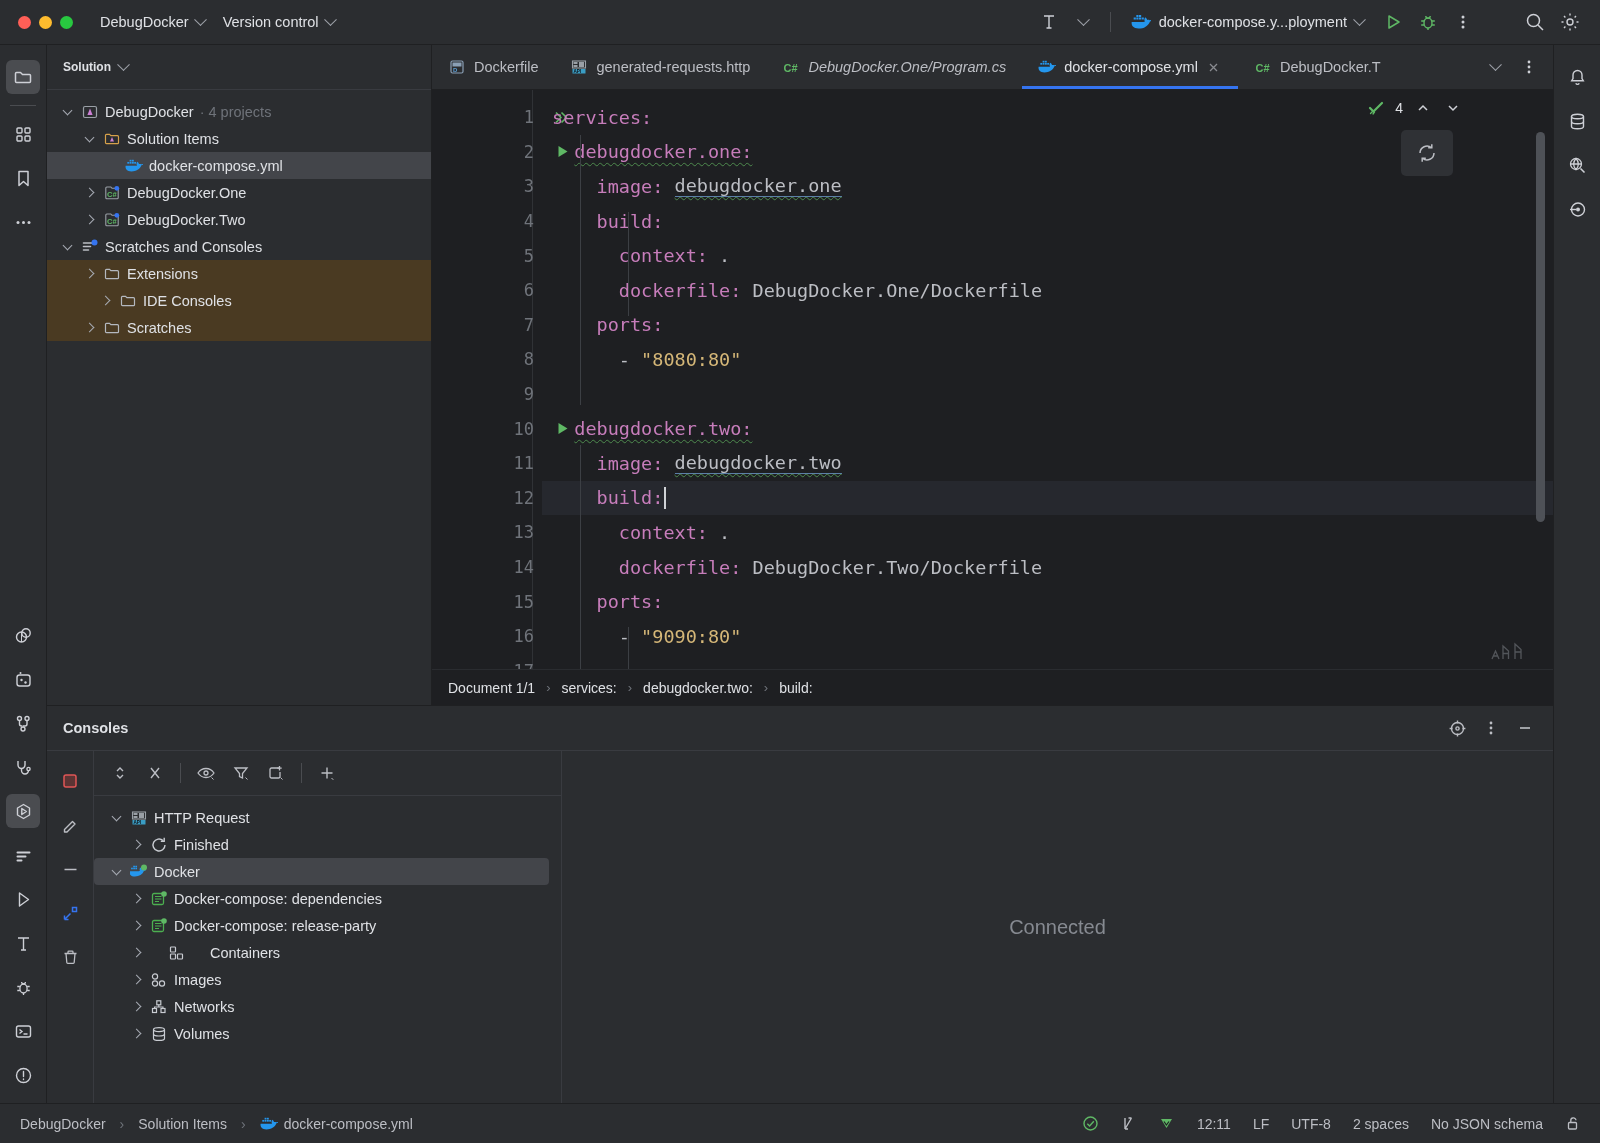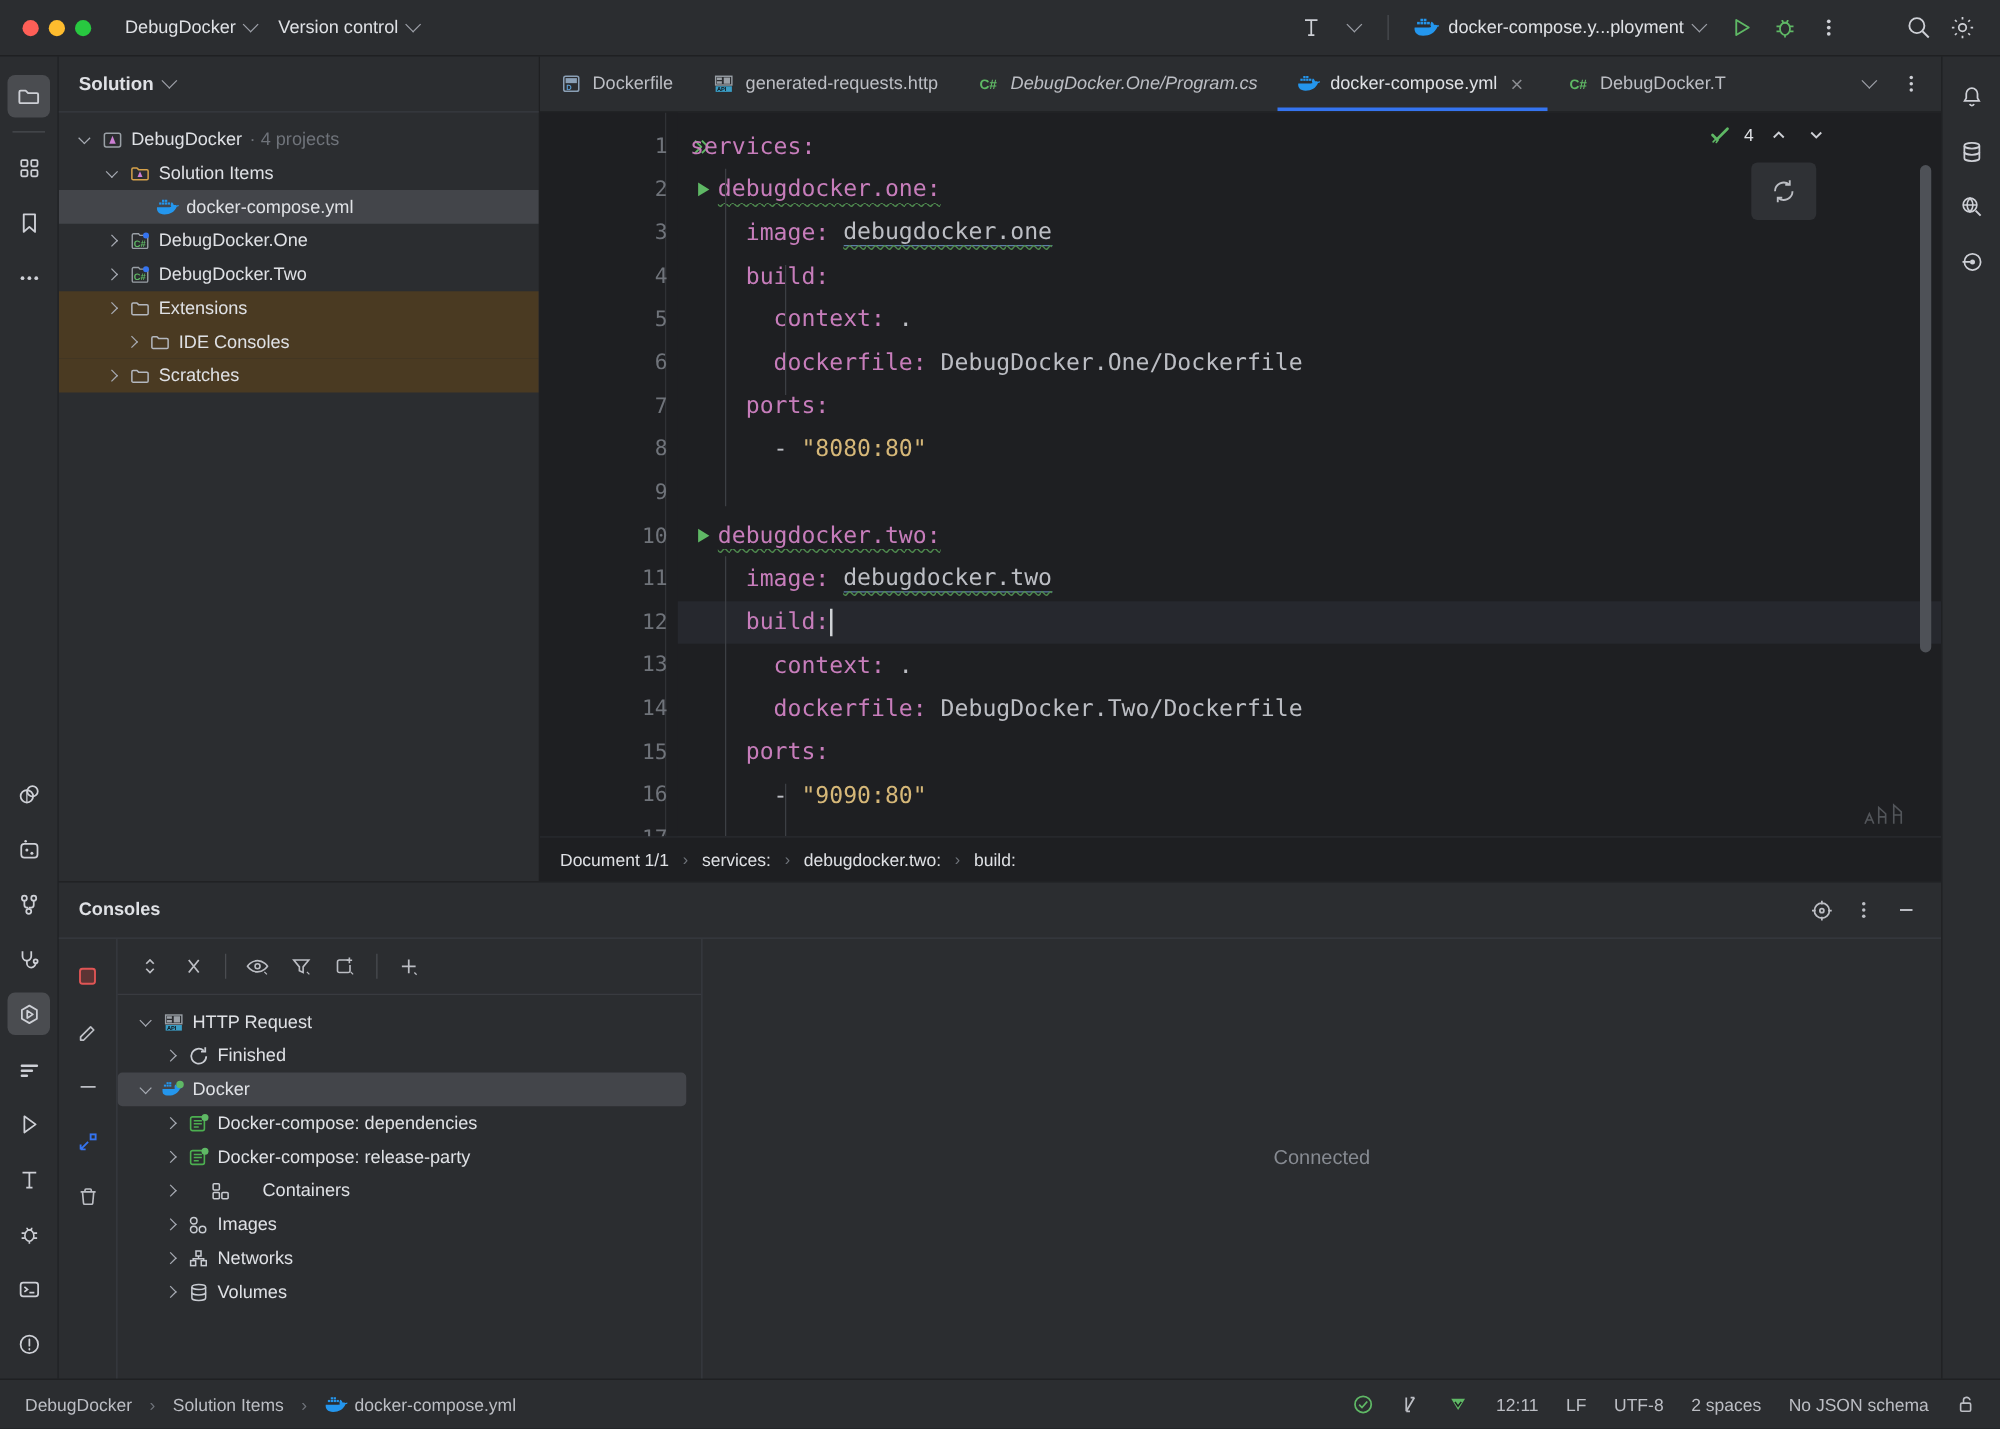--- a/index.html
+++ b/index.html
@@ -92,21 +92,21 @@
 
   
   .solution{
     width:385px;min-width:385px;background:var(--bar);
     display:flex;flex-direction:column;border-right:1px solid #1f2022;
   }
   .sol-head{
     height:45px;min-height:45px;display:flex;align-items:center;
     padding:0 16px;gap:8px;border-bottom:1px solid var(--border);
   }
-  .sol-title{font-size:15px;font-weight:bold;color:var(--text);}
+  .sol-title{font-size:12px;font-weight:bold;color:var(--text);}
   .sol-tree{padding-top:8px;font-size:14.5px;overflow:hidden;flex:1;}
   .node{
     display:flex;align-items:center;height:27px;padding-right:8px;
     white-space:nowrap;cursor:default;gap:6px;
   }
   .node.sel{background:var(--sel);}
   .node.scratchbg{background:var(--scratch);}
   .arrow{
     width:16px;min-width:16px;display:flex;align-items:center;justify-content:center;
   }
@@ -226,21 +226,21 @@
     padding-top:8px;border-right:1px solid var(--border);
   }
   .svc-tree-col{width:468px;min-width:468px;display:flex;flex-direction:column;border-right:1px solid var(--border);justify-content:center;}
   .svc-toolbar{
     height:45px;min-height:45px;display:flex;align-items:center;gap:3px;padding:0 10px;
     border-bottom:1px solid var(--border);
   }
   .svc-sep{width:1px;height:20px;background:#4a4c50;margin:0 6px;}
   .svc-tree{flex:1;padding-top:8px;font-size:14.5px;overflow:hidden;}
   .svc-right{flex:1;display:flex;align-items:center;justify-content:center;}
-  .connected{color:#868a91;font-size:16px;}
+  .connected{color:#868a91;font-size:20px;}
 
   
   .status{
     height:40px;min-height:40px;background:var(--bar);display:flex;align-items:center;
     padding:0 12px 0 14px;font-size:14px;color:#bcbec4;gap:8px;
     border-top:1px solid #1f2022;
   }
   .st-item{padding:3px 6px;border-radius:3px;cursor:default;white-space:nowrap;}
   .st-right{margin-left:auto;display:flex;align-items:center;gap:10px;}
   .st-sep{color:#6f737a;}
@@ -499,20 +499,32 @@
                   <i></i>
                 </span>
                 <span class="ni">
                   <svg width="18" height="18" viewBox="0 0 18 18">
                     <path d="M2.8 4a1 1 0 011-1h4l1.2 1.3h5.2a1 1 0 011 1v8.4a1 1 0 01-1 1h-10.4a1 1 0 01-1-1z" fill="none" stroke="#9aa0a6" stroke-width="1.1"></path>
                     <text x="4" y="13.4" font-family="Liberation Sans" font-size="7.5" font-weight="bold" fill="#5fb865">C#</text>
                     <circle cx="13.8" cy="4.3" r="2.4" fill="#3574f0"></circle>
                   </svg>
                 </span>
                 <span class="nlabel">DebugDocker.Two</span>
+              </div>
+              <div class="node" style="padding-left: 12px;">
+                <span class="arrow open">
+                  <i></i>
+                </span>
+                <span class="ni">
+                  <svg width="18" height="18" viewBox="0 0 18 18">
+                    <path d="M2.5 5h9M2.5 8.5h7M2.5 12h5" stroke="#bcbec4" stroke-width="1.6" stroke-linecap="round" fill="none"></path>
+                    <circle cx="13.5" cy="4.5" r="3" fill="#3574f0"></circle>
+                  </svg>
+                </span>
+                <span class="nlabel">Scratches and Consoles</span>
               </div>
               <div class="node scratchbg" style="padding-left: 34px;">
                 <span class="arrow closed">
                   <i></i>
                 </span>
                 <span class="ni">
                   <svg width="18" height="18" viewBox="0 0 18 18">
                     <path d="M2.5 5.3a1 1 0 011-1h3l1.4 1.4h6.6a1 1 0 011 1v6a1 1 0 01-1 1h-11a1 1 0 01-1-1z" fill="none" stroke="#b4b8bf" stroke-width="1.2"></path>
                   </svg>
                 </span>

